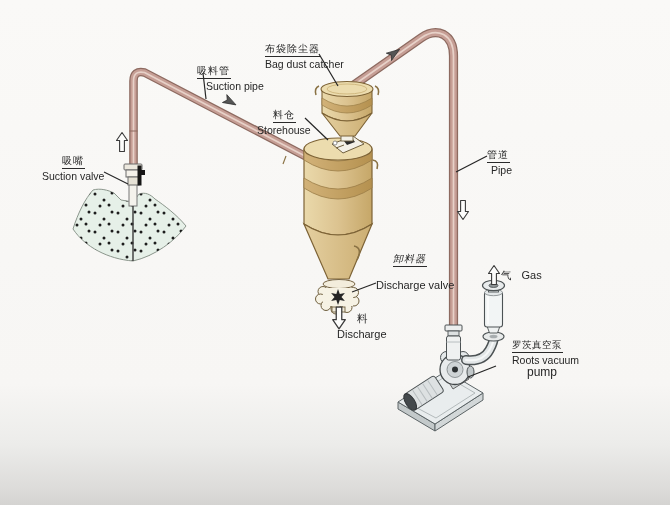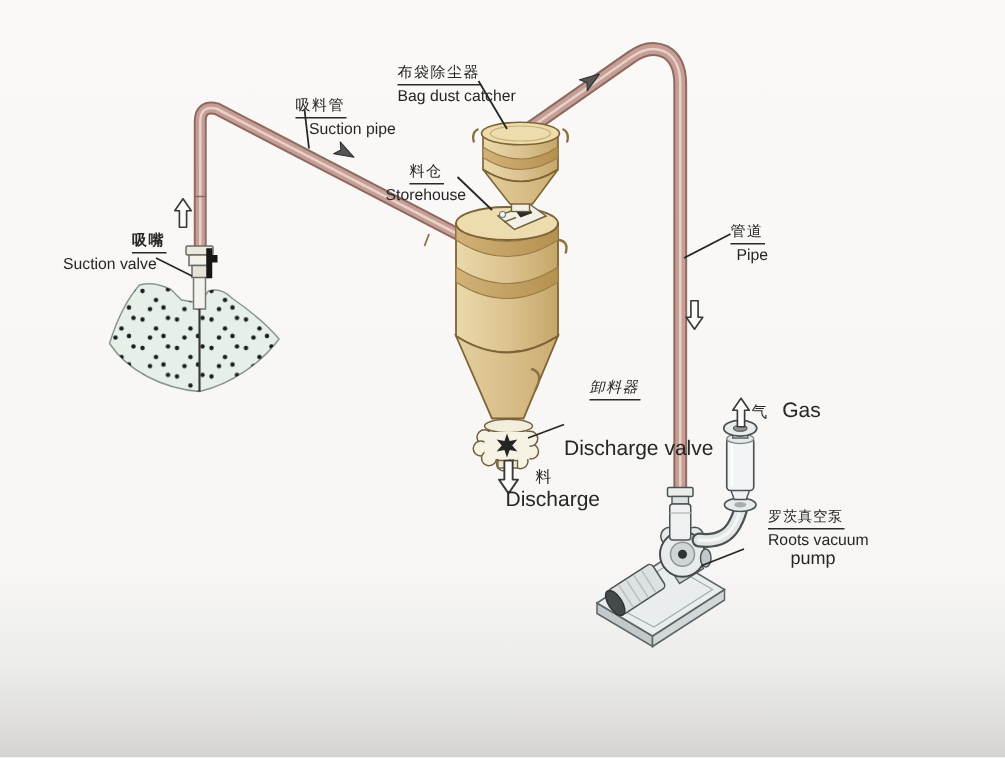--- a/index.html
+++ b/index.html
@@ -15,32 +15,32 @@
   .pipe-outer-r{fill:none;stroke:var(--pipe-outline);stroke-width:9.2;stroke-linejoin:round;stroke-linecap:round;}
   .pipe-mid-r{fill:none;stroke:var(--pipe);stroke-width:6.6;stroke-linejoin:round;stroke-linecap:round;}
   .pile{fill:var(--material-pile);stroke:#8b968c;stroke-width:1;}
   .leader{stroke:var(--label-text);stroke-width:1.2;fill:none;}
   .hollow{fill:#fdfdfc;stroke:#3a3a3a;stroke-width:1.1;stroke-linejoin:round;}
   .dart{fill:#555555;stroke:#2d2d2d;stroke-width:0.7;stroke-linejoin:round;}
   .lbl{position:absolute;color:var(--label-text);line-height:1.15;white-space:nowrap;}
   .zh{display:inline-block;font-size:10px;letter-spacing:1px;border-bottom:1px solid #2a2a2a;padding:0 1px 1px 0;}
   .zh-plain{display:inline-block;font-size:10.5px;letter-spacing:1px;}
   .en{display:block;font-size:10.5px;margin-top:1px;}
-  .en-inline{display:inline-block;font-size:14px;}
+  .en-inline{display:inline-block;font-size:11px;}
   .lbl-suction-nozzle{left:42px;top:150px;}
-  .lbl-suction-nozzle .zh{margin-left:46px;font-weight:bold;}
+  .lbl-suction-nozzle .zh{margin-left:20px;}
   .lbl-suction-pipe{left:197px;top:60px;}
   .lbl-suction-pipe .en{margin-left:9px;}
   .lbl-bag-dust-catcher{left:265px;top:38px;}
   .lbl-storehouse{left:257px;top:104px;}
   .lbl-storehouse .zh{margin-left:16px;}
   .lbl-pipe{left:487px;top:144px;}
   .lbl-pipe .en{margin-left:4px;}
   .lbl-discharge-zh{left:393px;top:248px;font-style:italic;}
-  .lbl-discharge-en{left:376px;top:290px;}
+  .lbl-discharge-en{left:376px;top:275px;}
   .lbl-material-zh{left:357px;top:308px;}
   .lbl-material-en{left:337px;top:324px;}
   .lbl-gas{left:501px;top:265px;}
   .lbl-gas .en-inline{margin-left:9px;}
   .lbl-roots{left:496px;top:334px;margin-left:16px;}
   .lbl-roots .zh{font-size:9.5px;letter-spacing:.5px;}
   .lbl-roots .en2{display:block;font-size:12px;text-align:center;width:60px;}
 </style>
 </head>
 <body>

